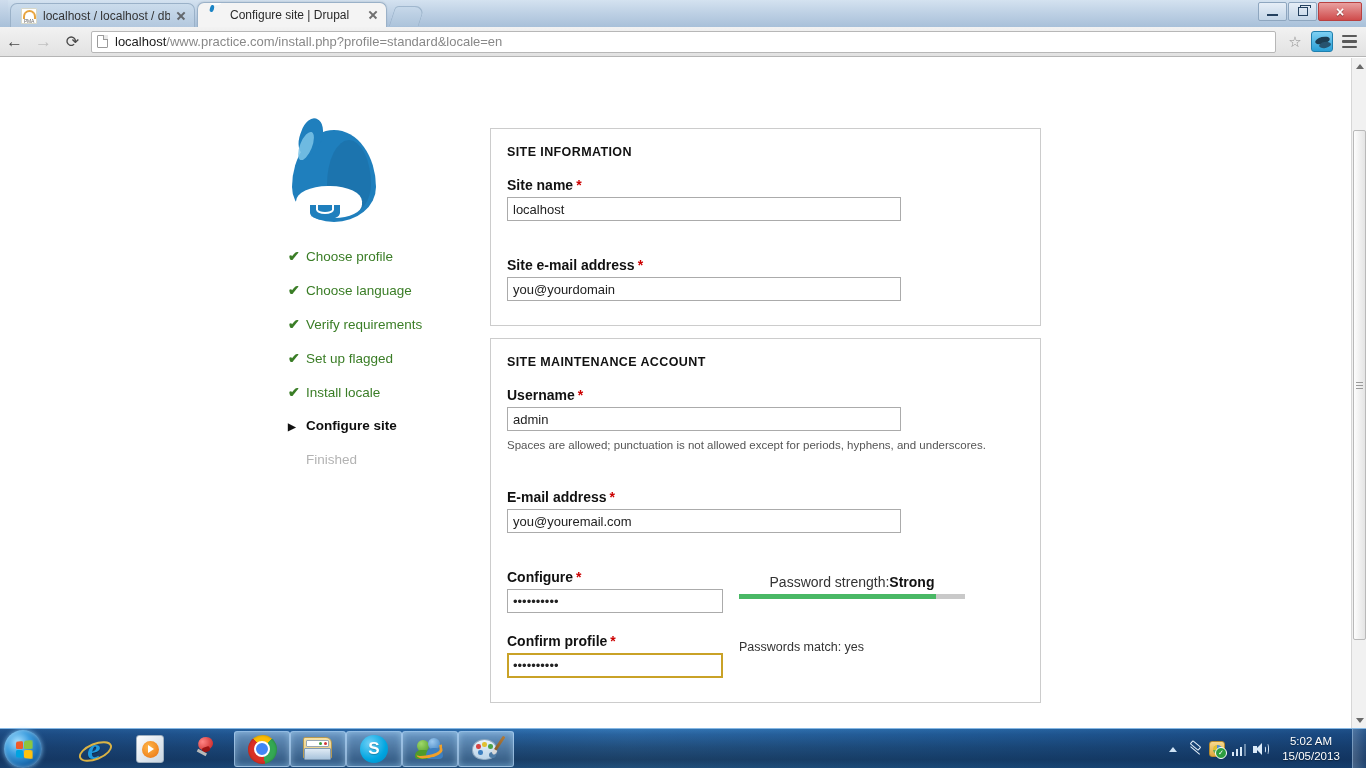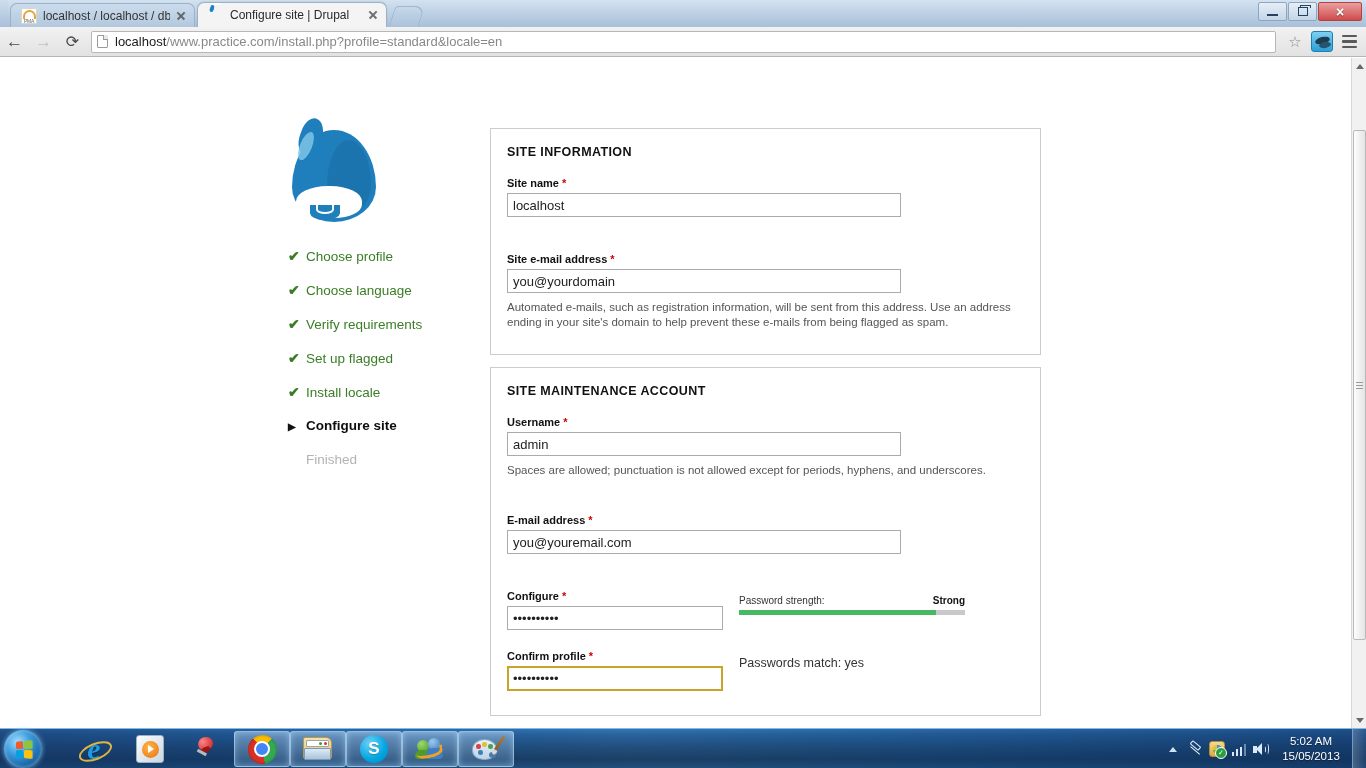--- a/index.html
+++ b/index.html
@@ -232,21 +232,21 @@
   .panel {
     background: #fff; border: 1px solid #ccc;
     padding: 16px 16px 18px 16px; margin-bottom: 12px;
   }
   .panel-legend {
     font-size: 12.5px; font-weight: bold; color: #111;
     letter-spacing: .4px; margin-bottom: 18px;
   }
   .field { margin-bottom: 6px; }
   .field-label {
-    font-size: 11px; font-weight: bold; color: #111;
+    font-size: 14px; font-weight: bold; color: #111;
     margin-bottom: 4px; display: block;
   }
   .req { color: #c00; font-weight: bold; margin-left: 3px; }
   .text-input {
     width: 394px; height: 24px;
     border: 1px solid #ababab; background: #fff;
     font-family: "Liberation Sans", sans-serif;
     font-size: 13px; color: #222; padding: 0 5px;
   }
   .text-input.narrow { width: 216px; }
@@ -254,22 +254,22 @@
   .desc {
     font-size: 11.5px; color: #555; line-height: 15px;
     margin-top: 7px; max-width: 525px;
   }
   .spacer-lg { height: 30px; }
 
   .pw-row { display: flex; align-items: flex-start; }
   .pw-left { width: 232px; }
   .pw-right { padding-top: 5px; flex: 1 1 auto; }
   .pw-strength-line {
-    display: flex; justify-content: space-between; align-items: baseline;
-    width: 226px; font-size: 10px; color: #333;
+    display: flex; justify-content: center; align-items: baseline;
+    width: 226px; font-size: 14px; color: #333;
   }
   .pw-strength-val { font-weight: bold; color: #111; }
   .pw-bar {
     width: 226px; height: 5px; background: #c9c9c9; margin-top: 4px;
   }
   .pw-bar-fill { height: 5px; background: #49b865; }
   .pw-match { font-size: 12.5px; color: #333; margin-top: 0; }
 
   
   .scrollbar {
@@ -658,21 +658,20 @@
             <input class="text-input" type="text" value="localhost" style="">
           </div>
 
           <div class="spacer-lg"></div>
 
           <div class="field">
             <label class="field-label">
               <span>Site e-mail address</span><span class="req">*</span>
             </label>
             <input class="text-input" type="text" value="you@yourdomain" style="">
-            <div class="desc">Automated e-mails, such as registration information, will be sent from this address. Use an address ending in your site's domain to help prevent these e-mails from being flagged as spam.</div>
           </div>
         </div>
 
         <div class="panel">
           <div class="panel-legend">SITE MAINTENANCE ACCOUNT</div>
 
           <div class="field">
             <label class="field-label">
               <span>Username</span><span class="req">*</span>
             </label>

